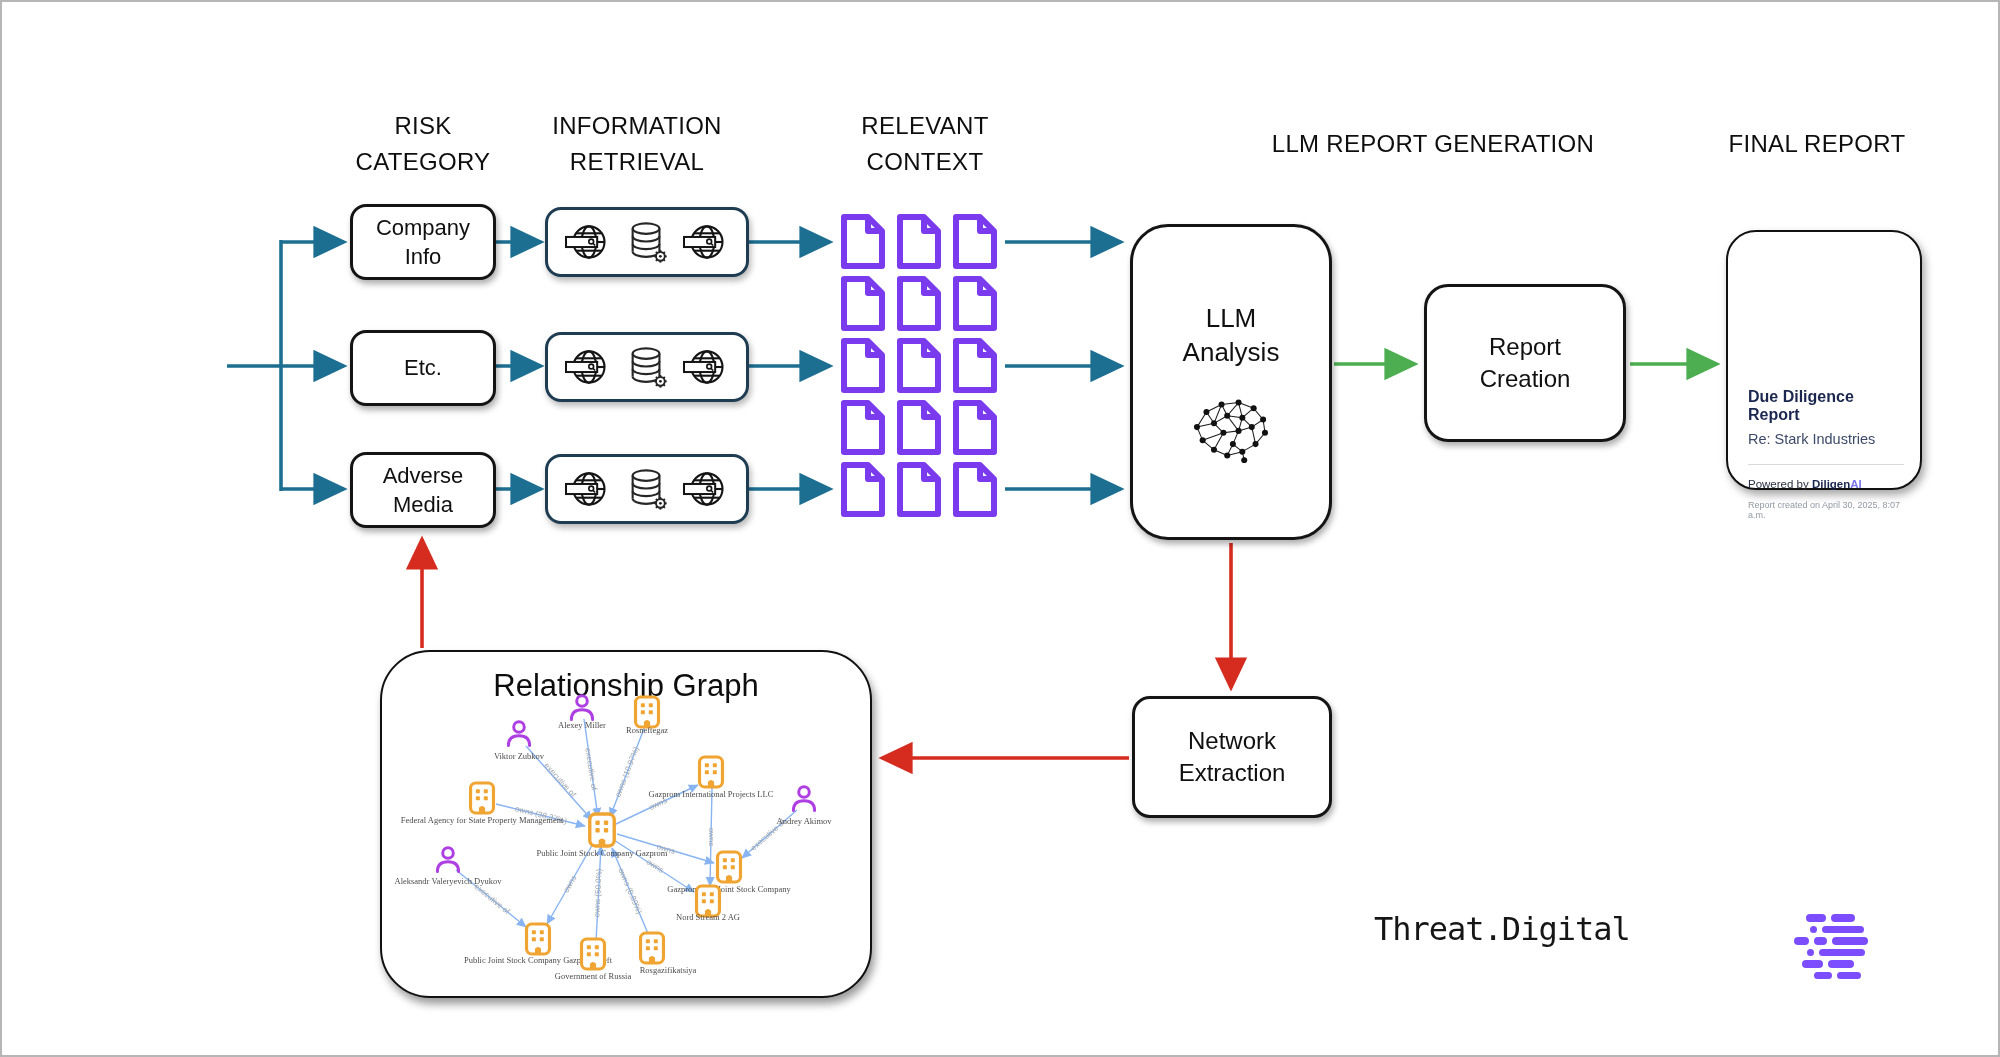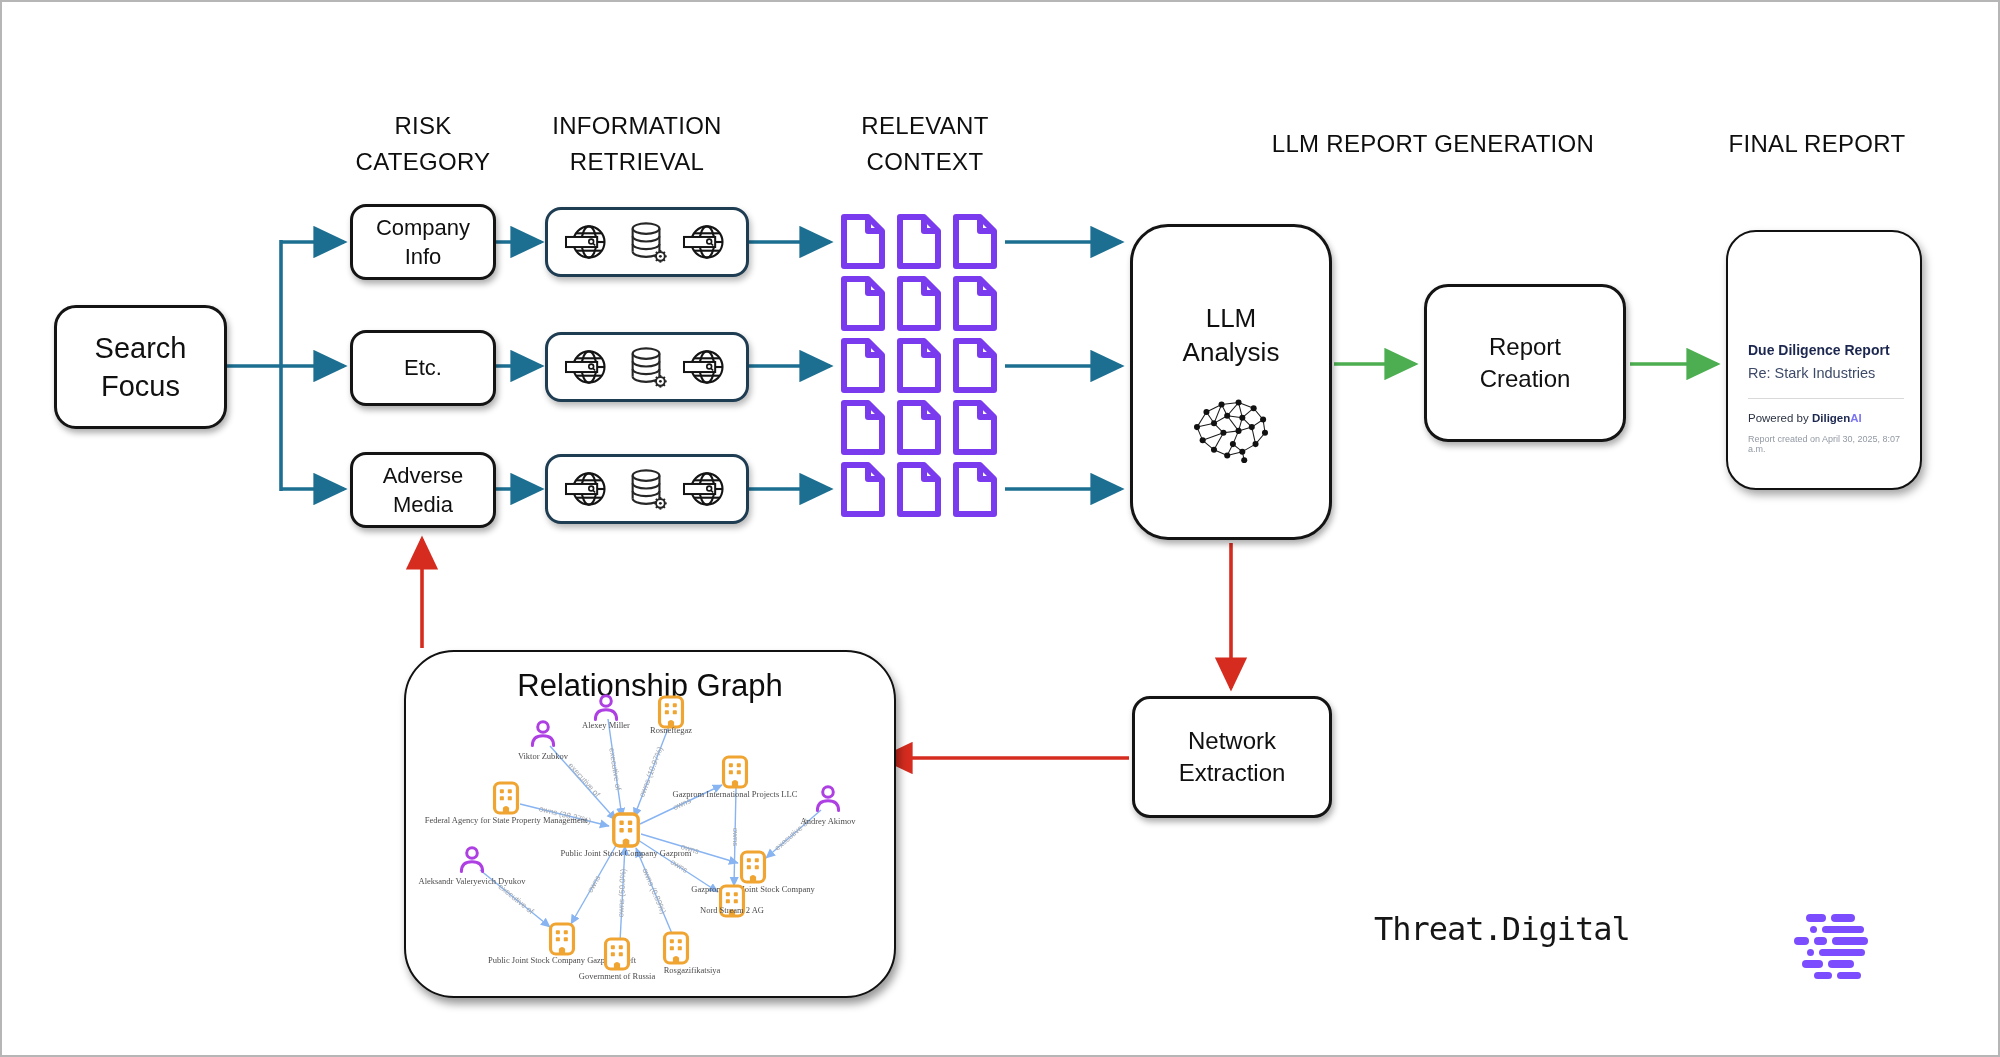--- a/index.html
+++ b/index.html
@@ -17,32 +17,32 @@
   .nodebox span { white-space:pre-line; line-height:1.32; }
 
   .infobox { position:absolute; background:#fff; border:3px solid #1e3c52; border-radius:16px;
              display:flex; align-items:center; justify-content:center; gap:13px;
              box-shadow:2px 4px 6px rgba(0,0,0,.28); box-sizing:border-box; }
 
   
   .card { position:absolute; left:1724px; top:228px; width:196px; height:260px; background:#fff;
           border:2.5px solid #111; border-radius:30px; box-shadow:3px 5px 8px rgba(0,0,0,.35);
           box-sizing:border-box; padding:110px 16px 0 20px; }
-  .card-title { font-size:14px; font-weight:bold; color:#1c2750; }
+  .card-title { font-size:16px; font-weight:bold; color:#1c2750;margin-top:46px; }
   .card-subject { font-size:14.5px; color:#3c4a68; margin-top:7px; }
   .card-divider { height:1px; background:#d9d9d9; margin:17px 0 13px 0; }
   .card-powered { font-size:11.5px; color:#2a3242; }
   .card-powered .brand-b { font-weight:bold; color:#1c2750; }
   .card-powered .brand-ai { color:#7b74f2; font-weight:600; }
   .card-created { font-size:9px; color:#9299a4; margin-top:10px; }
 
   
   .graphbox { position:absolute; left:378px; top:648px; width:492px; height:348px; background:#fff;
               border:2.5px solid #111; border-radius:50px; box-shadow:3px 6px 9px rgba(0,0,0,.4);
-              box-sizing:border-box; overflow:hidden;margin-left:24px; }
+              box-sizing:border-box; overflow:hidden; }
   .graph-title { position:absolute; left:0; right:0; top:16px; text-align:center;
                  font-size:31px; font-weight:500; color:#0d0d0d; }
   .gnode { position:absolute; transform:translate(-50%,-50%); line-height:0; }
   .gnode-label { position:absolute; transform:translate(-50%,0); font-size:8.5px; color:#4c4c4c;
                  white-space:nowrap; line-height:10px;font-family:Liberation Serif, serif; }
   .gedge-label { position:absolute; font-size:8px; color:#a0a6ad; white-space:nowrap; line-height:9px; }
 
   
   .logo-text { position:absolute; left:1372px; top:908px; font-family:"DejaVu Sans Mono", monospace;
                font-size:32px; font-weight:500; letter-spacing:-1px; color:#161616; }
@@ -100,24 +100,20 @@
 
   <div class="hdr" style="left:321px; top:106px; width:200px;">RISK
 CATEGORY</div>
   <div class="hdr" style="left:535px; top:106px; width:200px;">INFORMATION
 RETRIEVAL</div>
   <div class="hdr" style="left:823px; top:106px; width:200px;">RELEVANT
 CONTEXT</div>
   <div class="hdr" style="left:1221px; top:124px; width:420px;">LLM REPORT GENERATION</div>
   <div class="hdr" style="left:1705px; top:124px; width:220px;">FINAL REPORT</div>
 
-  <div class="nodebox" style="left:52px; top:303px; width:173px; height:124px; border-radius:22px; font-size:29px;">
-    <span>Search
-Focus</span>
-  </div>
 
   <div class="nodebox" style="left:348px; top:202px; width:146px; height:76px; border-radius:16px; font-size:22px;">
     <span>Company
 Info</span>
   </div>
   <div class="nodebox" style="left:348px; top:328px; width:146px; height:76px; border-radius:16px; font-size:22px;">
     <span>Etc.</span>
   </div>
   <div class="nodebox" style="left:348px; top:450px; width:146px; height:76px; border-radius:16px; font-size:22px;">
     <span>Adverse
@@ -496,21 +492,21 @@
 
     <span class="gnode" style="left:326px; top:249px;">
       <svg width="30" height="36" viewBox="0 0 34 40">
           <rect x="4" y="3" width="26" height="34" rx="6" fill="#fff" stroke="#f0a432" stroke-width="3.6"></rect>
           <rect x="10" y="10" width="4.6" height="4.6" rx="1" fill="#f0a432"></rect>
           <rect x="19" y="10" width="4.6" height="4.6" rx="1" fill="#f0a432"></rect>
           <rect x="10" y="18" width="4.6" height="4.6" rx="1" fill="#f0a432"></rect>
           <rect x="19" y="18" width="4.6" height="4.6" rx="1" fill="#f0a432"></rect>
           <path d="M13.5 37 V31 q3.5 -4 7 0 V37 Z" fill="#f0a432"></path>
         </svg></span>
-    <div class="gnode-label" style="left:326px; top:253px;">Nord Stream 2 AG</div>
+    <div class="gnode-label" style="left:326px; top:260px;">Nord Stream 2 AG</div>
 
     <span class="gnode" style="left:66px; top:208px;">
       <svg width="30" height="32" viewBox="0 0 34 36">
           <circle cx="17" cy="10" r="6" fill="#fff" stroke="#ae3fe3" stroke-width="3.4"></circle>
           <path d="M5 31 q0 -11 12 -11 q12 0 12 11" fill="none" stroke="#ae3fe3" stroke-width="3.4" stroke-linecap="round"></path>
         </svg></span>
     <div class="gnode-label" style="left:66px; top:224px;">Aleksandr Valeryevich Dyukov</div>
 
     <span class="gnode" style="left:156px; top:287px;">
       <svg width="30" height="36" viewBox="0 0 34 40">

